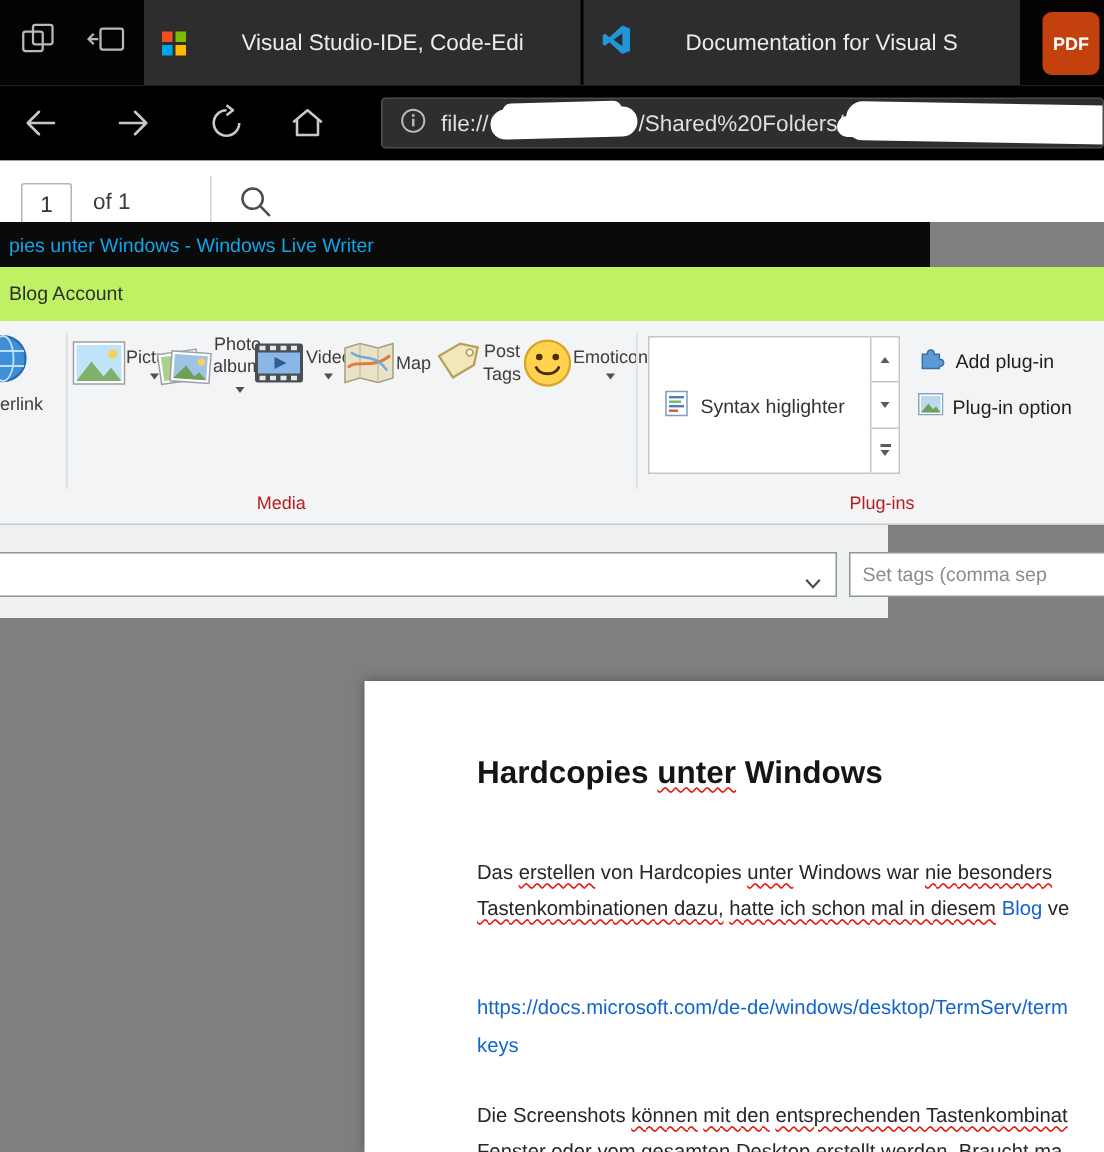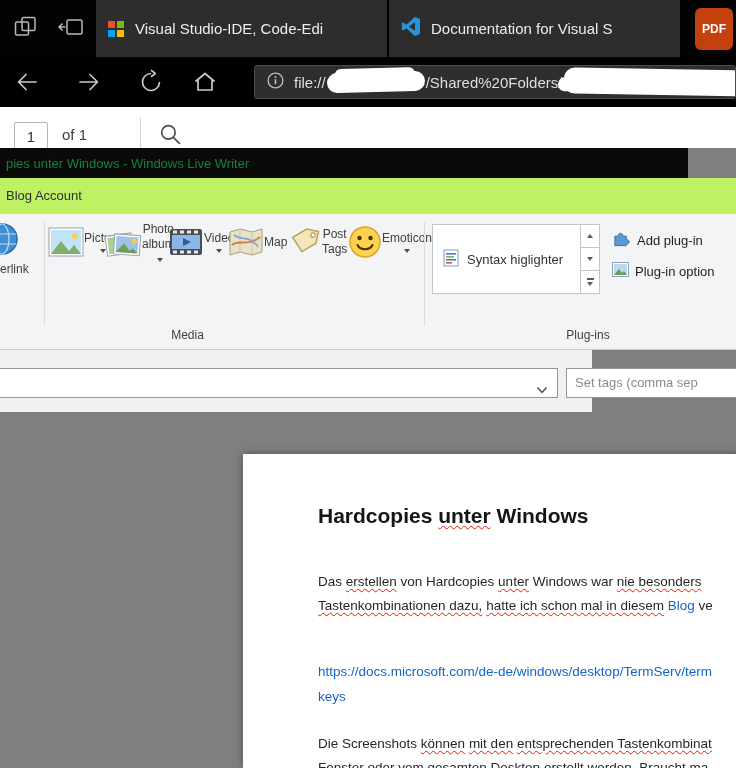--- a/index.html
+++ b/index.html
@@ -4,21 +4,21 @@
 <style>
   html,body { margin:0; padding:0; background:#555; }
   .screen {
     position:relative; width:736px; height:768px; overflow:hidden;
     font-family:"Liberation Sans", sans-serif; background:#7f7f7f;
   }
   
   .tabbar { position:absolute; left:0; top:0; width:736px; height:57px; background:#030303; }
   .tab-actions { position:absolute; left:0; top:0; width:96px; height:57px; display:flex; align-items:center; gap:20px; padding-left:14px; box-sizing:border-box; }
   .tbtn { display:block; cursor:pointer; }
-  .tab { position:absolute; top:0; height:57px; background:#2d2d2d; display:flex; align-items:center; padding:0 12px; box-sizing:border-box; cursor:pointer; }
+  .tab { position:absolute; top:0; height:57px; background:#2d2d2d; display:flex; align-items:center; padding:0 12px; box-sizing:border-box; cursor:pointer;gap:26px; }
   .tab1 { left:96px; width:291px; }
   .tab2 { left:389px; width:291px; }
   .tab-title { color:#ececec; font-size:15px; margin-left:11px; white-space:nowrap; overflow:hidden; }
   .mslogo { width:16px; height:16px; display:grid; grid-template-columns:7px 7px; grid-template-rows:7px 7px; gap:2px; flex:none; }
   .mslogo i { display:block; }
   .ms1{background:#f25022}.ms2{background:#7fba00}.ms3{background:#00a4ef}.ms4{background:#ffb900}
   .pdfbadge { position:absolute; right:3px; top:8px; width:38px; height:42px; background:#c2410c; border-radius:6px;
     color:#fff; font-weight:bold; font-size:12px; display:flex; align-items:center; justify-content:center; cursor:pointer; }
   
   .navbar { position:absolute; left:0; top:57px; width:736px; height:50px; background:#000; }
@@ -35,38 +35,38 @@
   .r2 { width:190px; height:26px; margin-left:2px; transform:rotate(1deg); }
   .r2::after { left:-6px; top:10px; width:120px; height:14px; }
   
   .pdfstrip { position:absolute; left:0; top:107px; width:736px; height:41px; background:#ffffff; overflow:hidden; }
   .pagebox { position:absolute; left:14px; top:15px; width:34px; height:34px; border:1px solid #b5b5b5; border-radius:2px;
     color:#333; font-size:15px; text-align:center; padding-top:5px; box-sizing:border-box; cursor:text; }
   .pagecount { position:absolute; left:62px; top:19px; font-size:15px; color:#3c3c3c; }
   .vdiv { position:absolute; left:140px; top:10px; width:1px; height:40px; background:#d4d4d4; }
   .searchbtn { position:absolute; left:158px; top:15px; cursor:pointer; }
   
-  .wlw-title { position:absolute; left:0; top:148px; width:688px; height:30px; background:#0a0a0a; color:#15803d;
+  .wlw-title { position:absolute; left:0; top:148px; width:620px; height:30px; background:#0a0a0a; color:#0ea5e9;
     font-size:13px; display:flex; align-items:center; padding-left:6px; box-sizing:border-box; white-space:nowrap; }
   .wlw-menubar { position:absolute; left:0; top:178px; width:736px; height:36px; background:#bef264; }
   .menu-item { position:absolute; left:6px; top:10px; font-size:13px; color:#2f2f2f; cursor:pointer; }
   .ribbon { position:absolute; left:0; top:214px; width:736px; height:136px; background:#f3f4f6;
     border-bottom:1px solid #c8ccd0; box-sizing:border-box; }
   .rbtn { position:absolute; top:8px; display:flex; flex-direction:row; align-items:center; cursor:pointer; }
   .ric { height:40px; display:flex; align-items:center; justify-content:center; }
   .rlabel { font-size:12px; line-height:15px; color:#3d3d3d; text-align:center; }
   .caret { display:inline-block; width:0; height:0; border-left:3.5px solid transparent; border-right:3.5px solid transparent;
     border-top:4px solid #4f4f4f; vertical-align:middle; margin-left:3px; }
   .caret-block { display:block; margin:3px auto 0; }
   .rbtn-cut { position:absolute; left:0; top:8px; width:44px; cursor:pointer; }
   .ric-cut { height:40px; margin-left:-15px; }
   .rlabel-cut { font-size:12px; line-height:15px; color:#3d3d3d; white-space:nowrap; }
   .vsep { position:absolute; top:8px; width:1px; height:104px; background:#dadde0; }
-  .group-label { position:absolute; top:114px; font-size:12px; color:#404040; text-align:center; }
-  .gallery { position:absolute; left:432px; top:10px; width:168px; height:70px; background:#fff;
+  .group-label { position:absolute; top:114px; font-size:12px; color:#b91c1c; text-align:center; }
+  .gallery { position:absolute; left:432px; top:10px; width:168px; height:92px; background:#fff;
     border:1px solid #c2c6ca; box-sizing:border-box; display:flex; cursor:pointer; }
   .gal-item { flex:1; display:flex; align-items:center; padding-left:10px; gap:8px; font-size:13px; color:#333; overflow:hidden; }
   .gal-col { width:18px; border-left:1px solid #c2c6ca; display:flex; flex-direction:column; }
   .gcell { flex:1; display:flex; flex-direction:column; align-items:center; justify-content:center; border-bottom:1px solid #c2c6ca; cursor:pointer; }
   .gcell:last-child { border-bottom:none; }
   .tri { display:block; width:0; height:0; }
   .tri-up { border-left:3.5px solid transparent; border-right:3.5px solid transparent; border-bottom:4.5px solid #5a5a5a; }
   .tri-down { border-left:3.5px solid transparent; border-right:3.5px solid transparent; border-top:4.5px solid #5a5a5a; }
   .gbar { display:block; width:7px; height:2px; background:#5a5a5a; margin-bottom:2px; }
   .plugbtn { position:absolute; left:612px; display:flex; align-items:center; gap:6px; font-size:13px; color:#1e1e1e;

